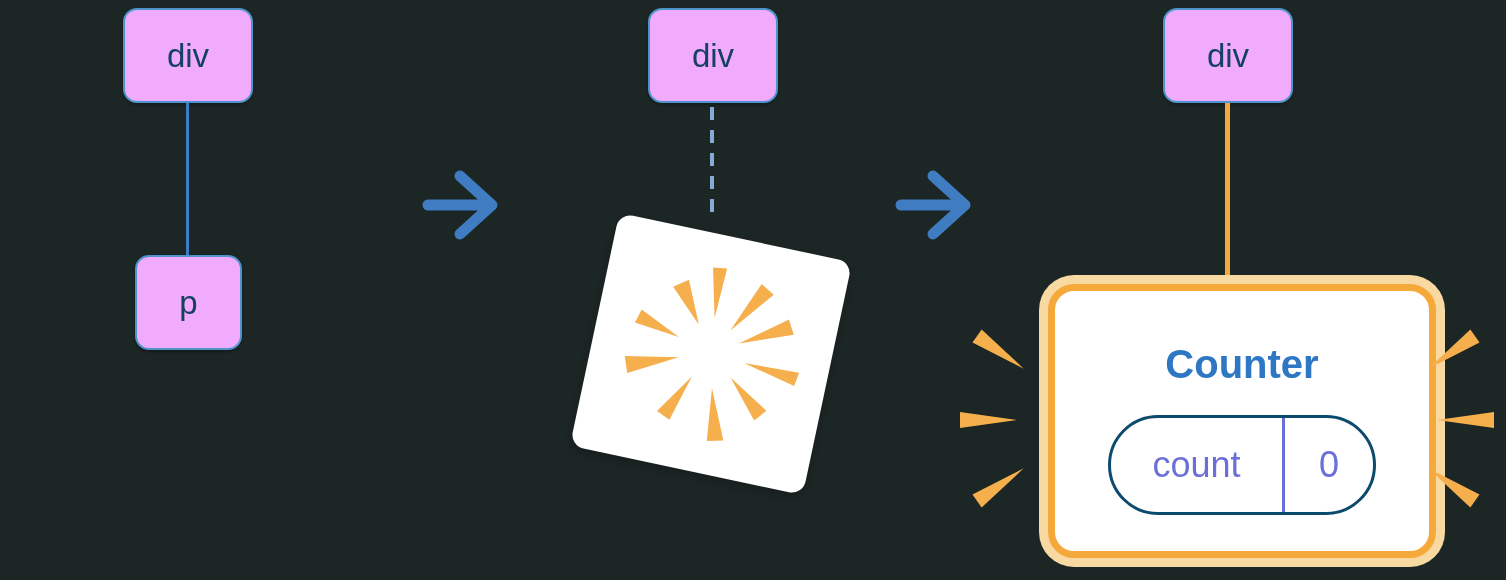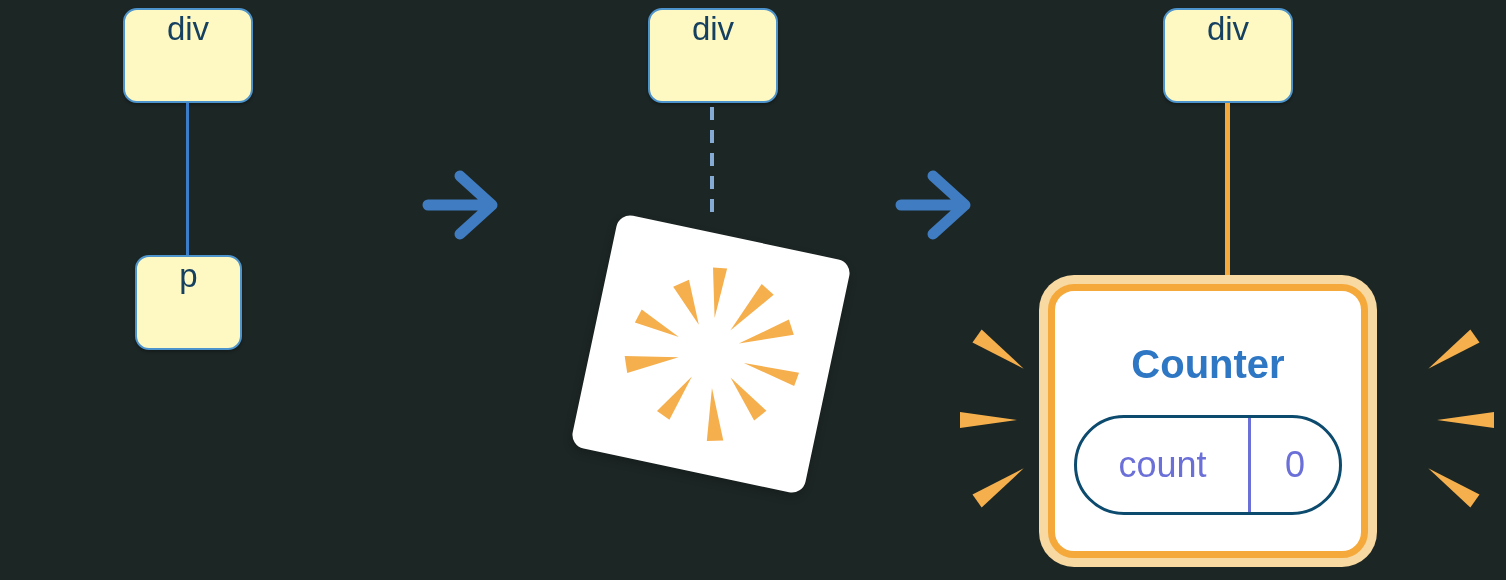--- a/index.html
+++ b/index.html
@@ -10,26 +10,26 @@
   }
   .stage {
     position: relative;
     width: 1506px;
     height: 580px;
     background: #1c2624;
     overflow: hidden;
   }
   .node {
     position: absolute;
-    background: #fef9c3;
+    background: #f0abfc;
     border: 2.5px solid #4e94cc;
     border-radius: 14px;
     box-shadow: 0 2px 3px rgba(0,0,0,0.25);
     display: flex;
-    align-items: flex-start;
+    align-items: center;
     justify-content: center;
     font-size: 33px;
     font-weight: 500;
     color: #16405f;
     box-sizing: border-box;
   }
   .edge-blue {
     position: absolute;
     width: 3px;
     background: #3b7dc9;
@@ -139,21 +139,21 @@
 
   <svg class="arrow-svg" style="left:893px; top:168px;" width="80" height="74" viewBox="0 0 80 74">
     <path d="M8 37 H62 M40 8 L72 37 L40 66" fill="none" stroke="#3f7cc1" stroke-width="11" stroke-linecap="round" stroke-linejoin="round"></path>
   </svg>
 
   <div class="node" style="left:1163px; top:8px; width:130px; height:95px;">
     <span>div</span>
   </div>
   <div class="edge-orange" style="left:1225px; top:103px; height:182px;"></div>
 
-  <div class="card" style="left:1048px; top:284px; width:320px; height:274px;">
+  <div class="card" style="left:1048px; top:284px; width:388px; height:274px;">
     <div class="card-title">Counter</div>
     <div class="pill">
       <div class="pill-key">count</div>
       <div class="pill-divider"></div>
       <div class="pill-val">0</div>
     </div>
   </div>
 
   <svg class="sparkle-svg" style="left:969px; top:341px; transform:rotate(35deg);" width="62" height="22" viewBox="0 0 62 22">
     <polygon points="60,11 3,3 3,19" fill="#f5af4d"></polygon>

